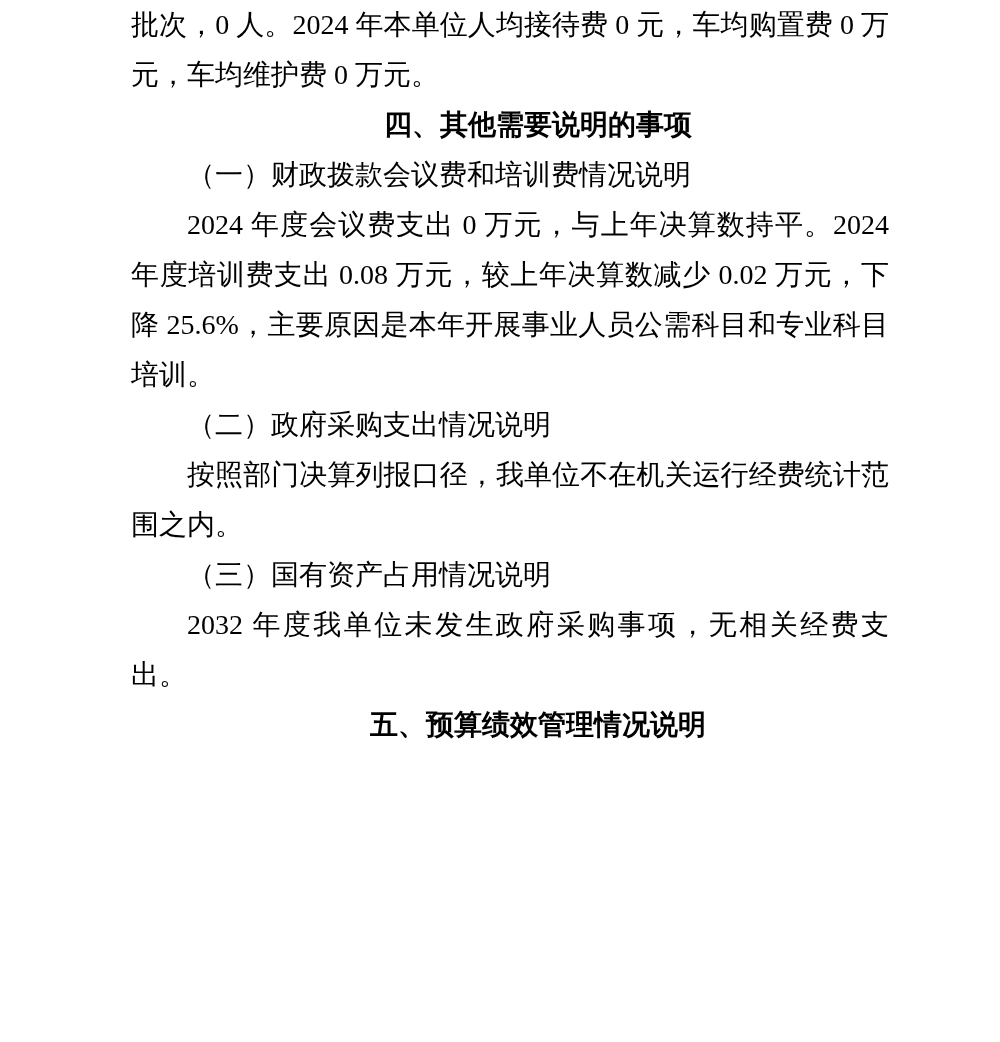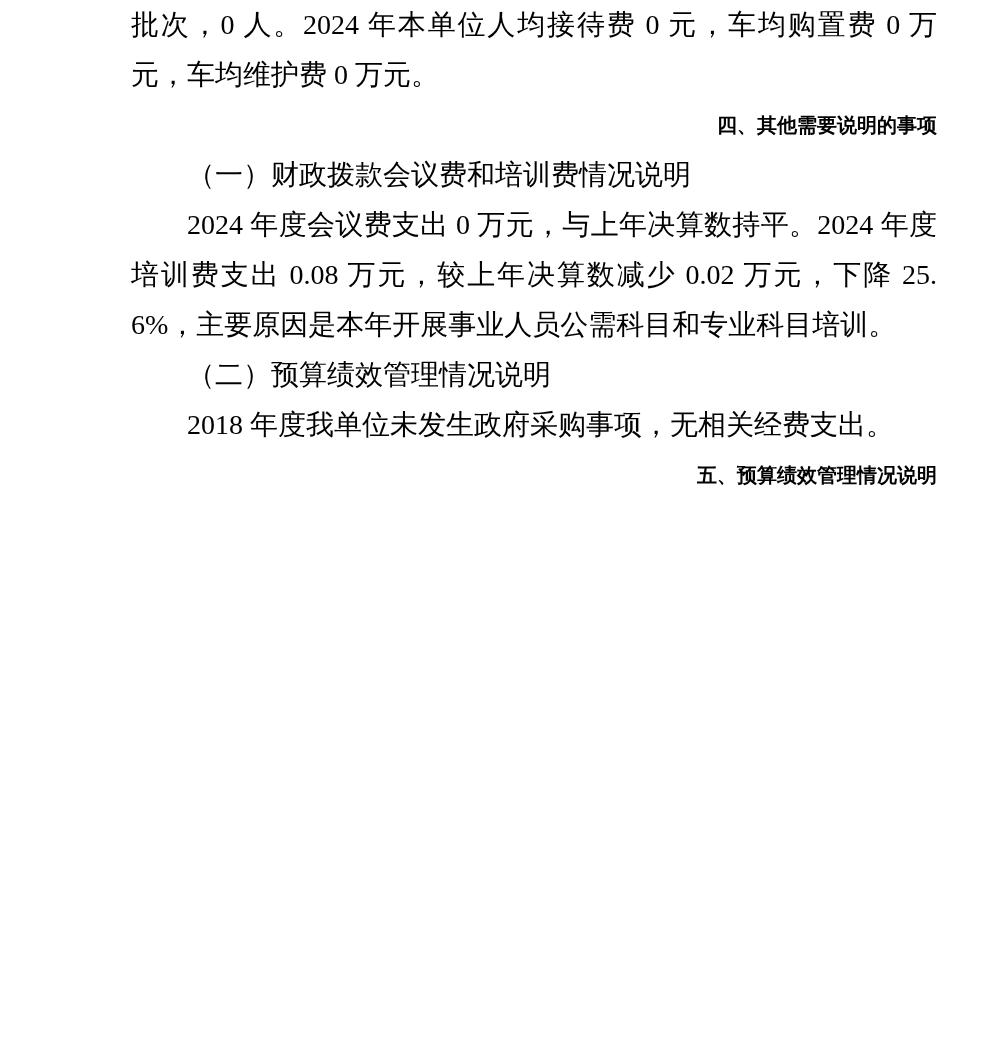--- a/index.html
+++ b/index.html
@@ -9,44 +9,44 @@
   }
   body {
     width: 1000px;
     height: 1042px;
     overflow: hidden;
   }
   .page {
     box-sizing: border-box;
     width: 1000px;
     height: 1042px;
-    padding: 0 63px 0 131px;
+    padding: 0 111px 0 131px;
     background: #ffffff;
     color: #000000;
     font-family: "Liberation Serif", "DejaVu Serif", serif;
     font-size: 28px;
     line-height: 50px;
     overflow: hidden;
   }
   .para {
     margin: 0;
     text-align: justify;
     word-break: break-all;
   }
   .indent {
     text-indent: 56px;
   }
   .heading {
     margin: 0;
     font-family: "Liberation Sans", "DejaVu Sans", sans-serif;
     font-weight: bold;
-    font-size: 20px;
+    font-size: 28px;
     line-height: 50px;
     text-indent: 56px;
-    text-align: right;
+    text-align: center;
   }
   .subheading {
     margin: 0;
     text-indent: 56px;
     text-align: left;
     font-family: Liberation Sans, sans-serif;
   }
 </style>
 </head>
 <body>
@@ -54,23 +54,25 @@
 <div class="page">
 
   <p class="para">批次，0 人。2024 年本单位人均接待费 0 元，车均购置费 0 万元，车均维护费 0 万元。</p>
 
   <h2 class="heading">四、其他需要说明的事项</h2>
 
   <p class="subheading">（一）财政拨款会议费和培训费情况说明</p>
 
   <p class="para indent">2024 年度会议费支出 0 万元，与上年决算数持平。2024 年度培训费支出 0.08 万元，较上年决算数减少 0.02 万元，下降 25.6%，主要原因是本年开展事业人员公需科目和专业科目培训。</p>
 
-  <p class="subheading">（二）预算绩效管理情况说明</p>
+  <p class="subheading">（二）政府采购支出情况说明</p>
+
+  <p class="para indent">按照部门决算列报口径，我单位不在机关运行经费统计范围之内。</p>
+
+  <p class="subheading">（三）国有资产占用情况说明</p>
 
 
 
-
-
-  <p class="para indent">2018 年度我单位未发生政府采购事项，无相关经费支出。</p>
+  <p class="para indent">2032 年度我单位未发生政府采购事项，无相关经费支出。</p>
 
   <h2 class="heading">五、预算绩效管理情况说明</h2>
 
 </div>
 
 </body></html>

